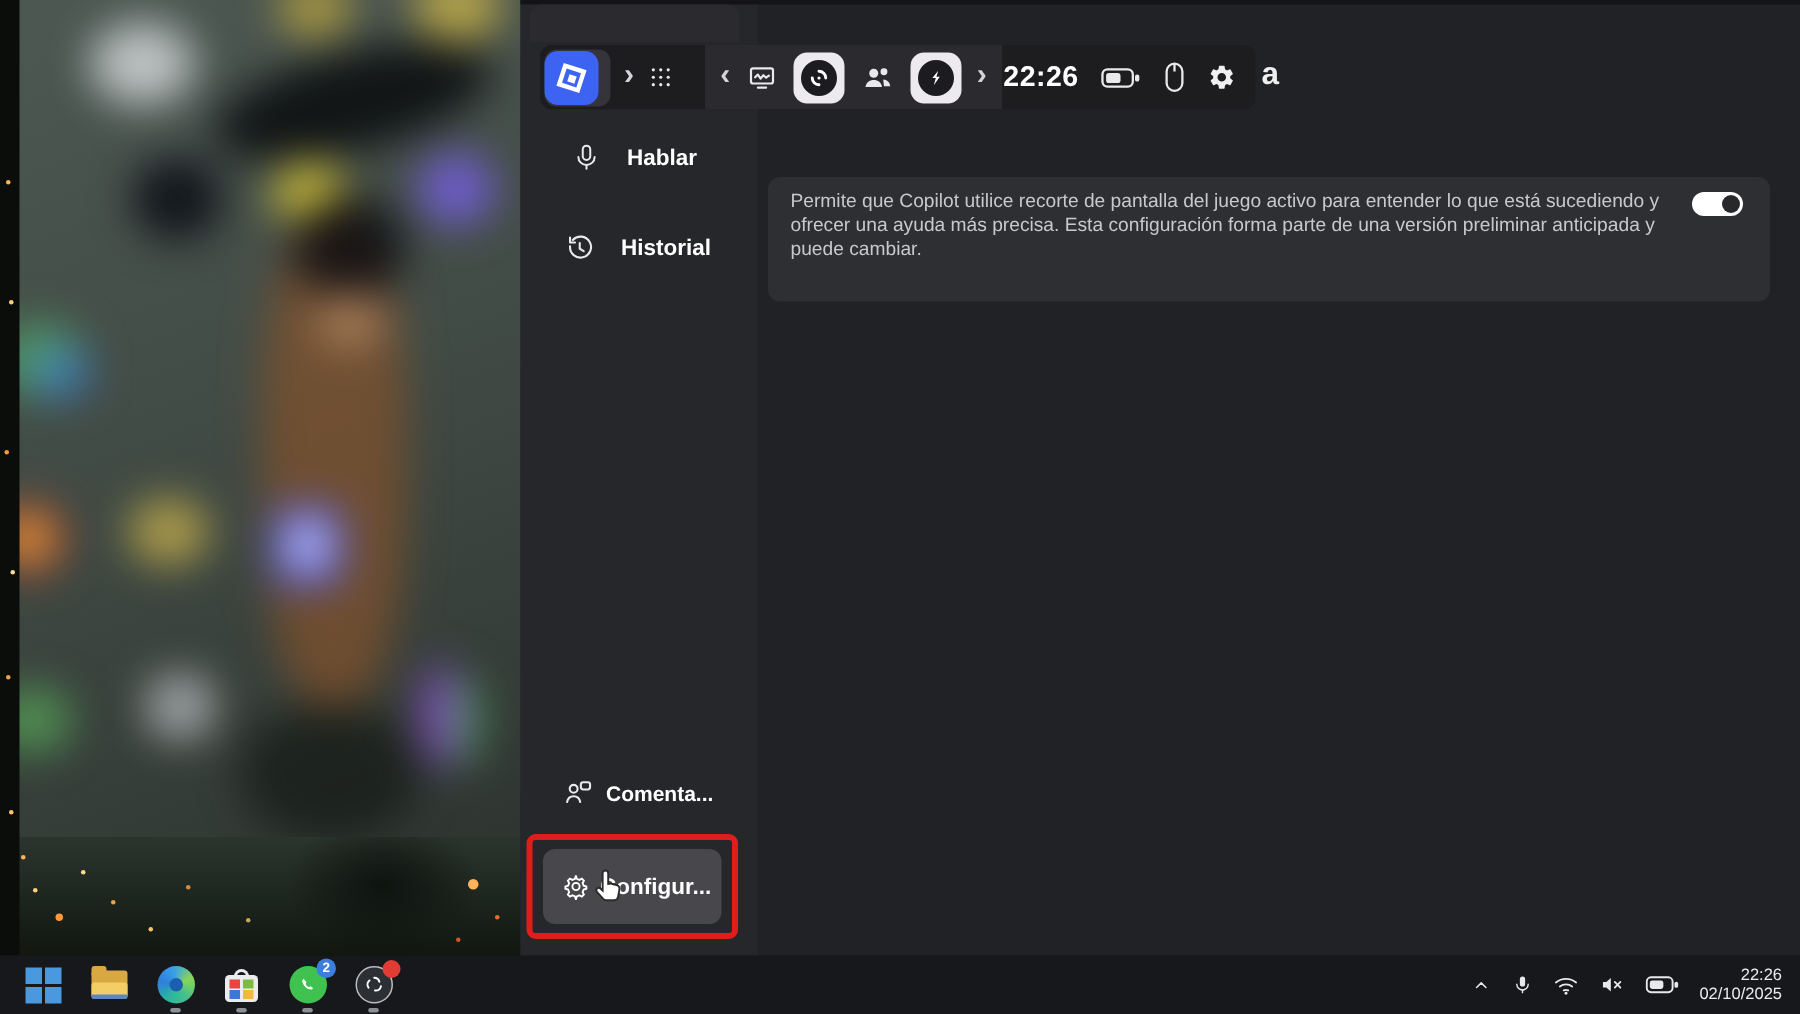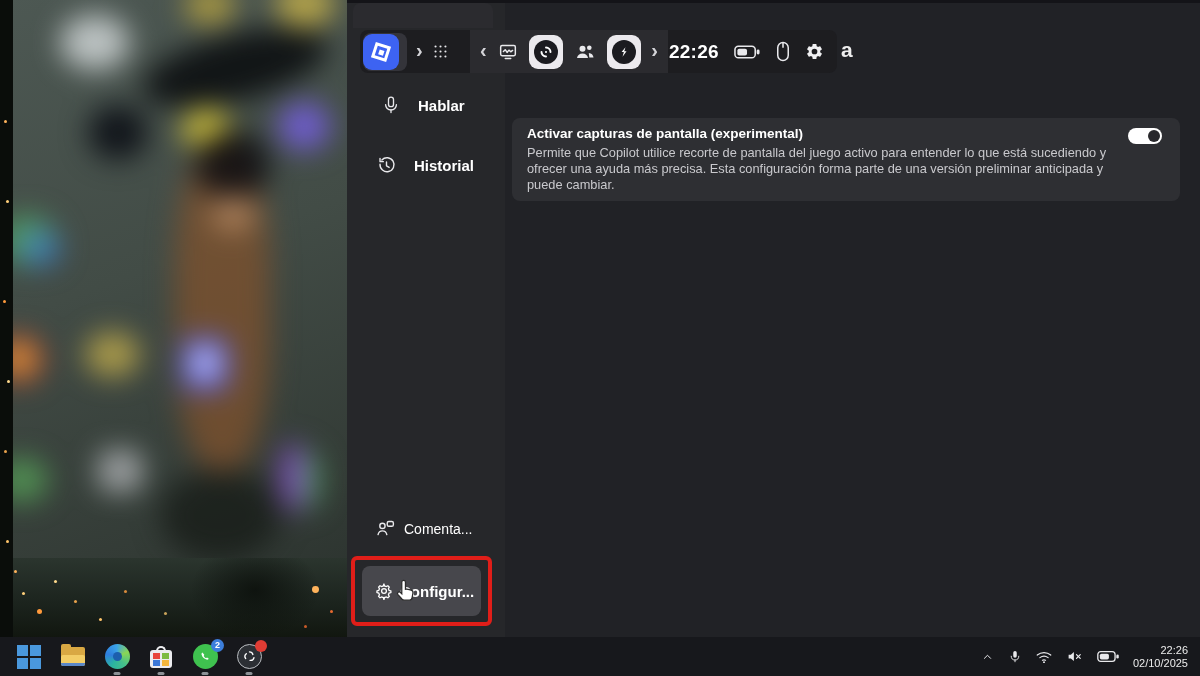--- a/index.html
+++ b/index.html
@@ -47,21 +47,21 @@
 
   
   .card{ position:absolute; left:165px; top:118px; width:668px; height:83px; background:#2e2f33; border-radius:8px; padding:8px 15px; }
   .card-title{ color:#ffffff; font-size:13.5px; font-weight:700; margin-bottom:4px; }
   .card-desc{ color:#c9c9cd; font-size:12.8px; line-height:16.2px; max-width:600px; }
   .toggle{ position:absolute; right:18px; top:10px; width:34px; height:16px; background:#ffffff; border-radius:9px; }
   .toggle .knob{ position:absolute; right:2px; top:2px; width:12px; height:12px; background:#28282c; border-radius:50%; }
 
   
   .footer-item{ position:absolute; display:flex; align-items:center; gap:8px; color:#fff; }
-  .footer-item .lbl{ font-size:14px; font-weight:400; }
+  .footer-item .lbl{ font-size:14px; font-weight:700; }
   .config-btn{ position:absolute; left:15px; top:566px; width:119px; height:50px; background:#47474c; border-radius:8px;
                display:flex; align-items:center; gap:7px; padding-left:13px; color:#fff; }
   .config-btn .lbl{ font-size:15px; font-weight:700; }
   .red-box{ position:absolute; left:4px; top:556px; width:141px; height:70px; border:4px solid #e01e19; border-radius:6px; }
   .cursor{ position:absolute; left:44px; top:578px; }
 
   
   .taskbar{ position:absolute; left:0; bottom:0; width:1200px; height:39px; background:#17181c;
             display:flex; align-items:center; }
   .tb-apps{ display:flex; align-items:center; gap:18px; margin-left:16px; }
@@ -219,21 +219,20 @@
     <div class="side-item" style="left:29px;top:155px;">
       <svg width="21" height="21" viewBox="0 0 24 24" class="stroke">
         <path d="M4.6 10.6a8 8 0 1 0 2.1-4.9"></path>
         <polyline points="4.6,3.8 4.6,7.6 8.4,7.6"></polyline>
         <polyline points="12,8 12,12.4 15,14.2"></polyline>
       </svg>
       <span class="lbl">Historial</span>
     </div>
 
     <div class="card">
-      <div class="card-title">Activar capturas de pantalla (experimental)</div>
       <div class="card-desc">Permite que Copilot utilice recorte de pantalla del juego activo para entender lo que está sucediendo y ofrecer una ayuda más precisa. Esta configuración forma parte de una versión preliminar anticipada y puede cambiar.</div>
       <div class="toggle">
           <div class="knob"></div>
         </div>
     </div>
 
     <div class="footer-item" style="left:28px;top:518px;">
       <svg width="21" height="21" viewBox="0 0 24 24" class="stroke">
         <circle cx="8.5" cy="9" r="3"></circle>
         <path d="M3.5 19c.6-2.8 2.6-4.3 5-4.3s4.4 1.5 5 4.3"></path>

